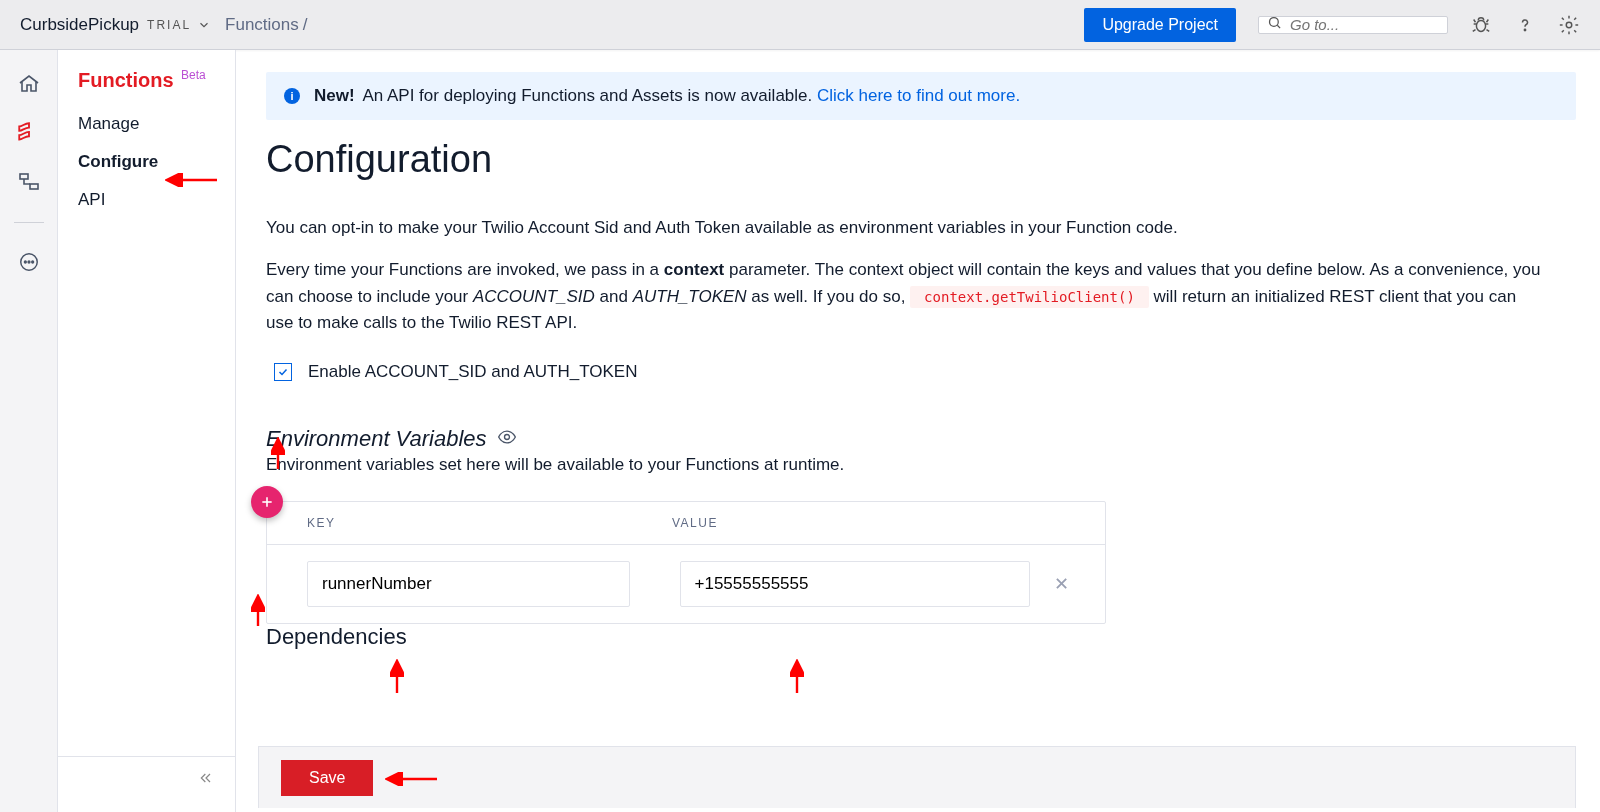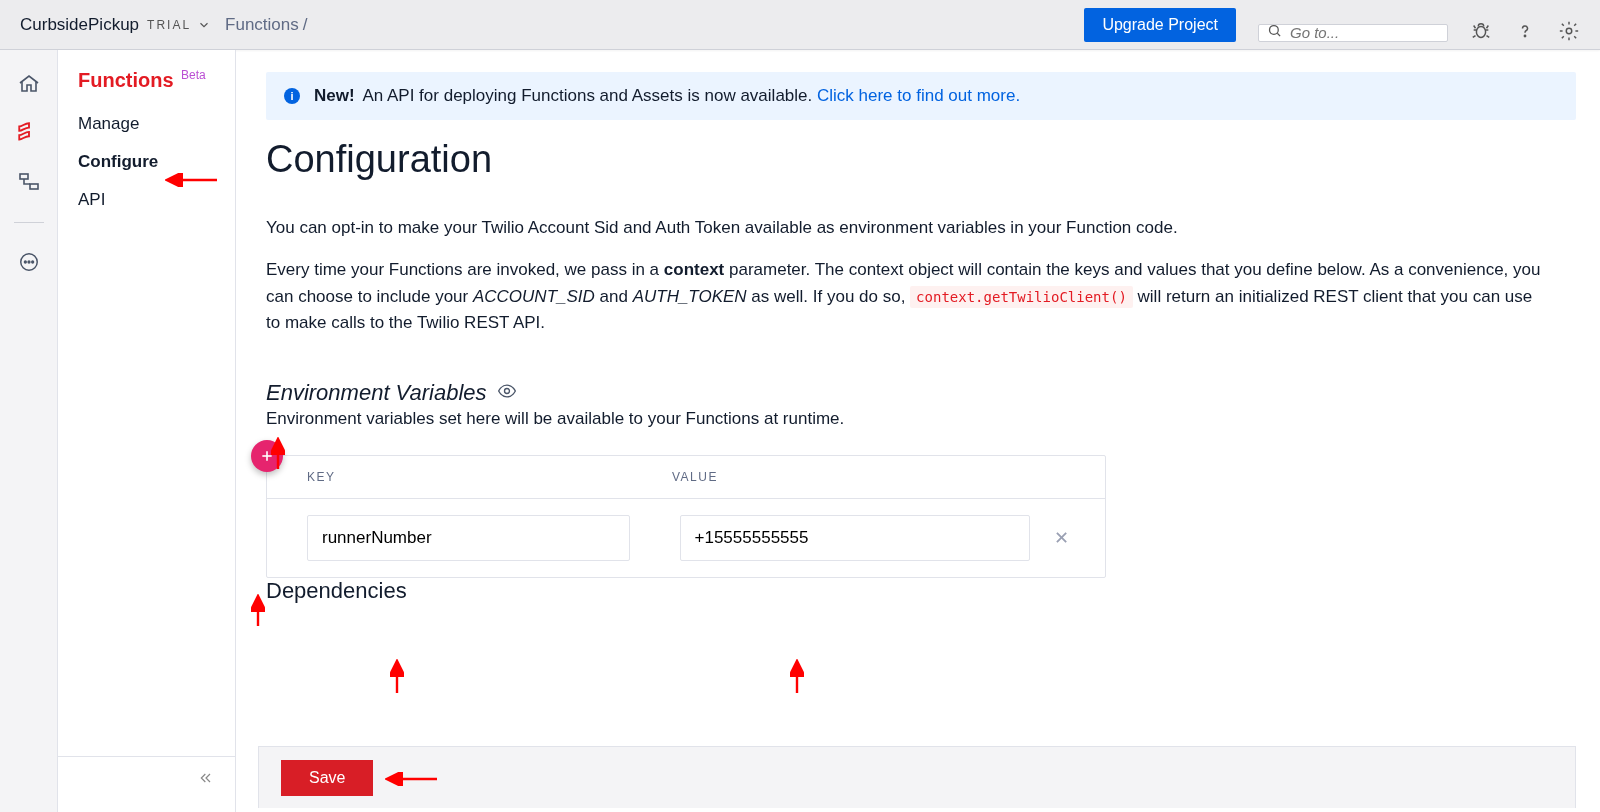--- a/index.html
+++ b/index.html
@@ -23,21 +23,21 @@
 
   
   .topbar{height:50px;background:var(--bg-top);border-bottom:1px solid #cfd1d8;display:flex;align-items:center;padding:0 20px;font-size:17px;box-shadow:0 1px 2px rgba(0,0,0,0.05);}
   .proj-name{font-weight:500;margin-right:8px;}
   .trial{letter-spacing:2px;font-size:12px;color:#555;margin-right:6px;}
   .chev{margin-right:14px;color:#555;}
   .chev svg{display:block;}
   .crumb{color:#606b85;}
   .crumb-sep{margin:0 4px;color:#606b85;}
 
-  .topbar .right{margin-left:auto;display:flex;align-items:flex-end;gap:22px;}
+  .topbar .right{margin-left:auto;display:flex;align-items:center;gap:22px;}
   .upgrade-btn{background:var(--blue-btn);color:#fff;border:none;padding:8px 18px;font-size:16px;border-radius:2px;cursor:pointer;font-weight:500;}
   .search-box{width:190px;height:18px;border:1px solid #cfd1d8;background:#fff;border-radius:2px;display:flex;align-items:center;padding:0 8px;font-style:italic;color:#9aa0b3;gap:6px;}
   .search-box input{border:none;outline:none;font-size:15px;font-style:italic;color:#9aa0b3;width:100%;background:transparent;}
   .topicon{width:22px;height:22px;color:#555;display:flex;align-items:center;justify-content:center;}
   .topicon svg{stroke:#555;}
 
   
   .rail{position:absolute;left:0;top:50px;bottom:0;width:58px;background:var(--bg-sidebar);border-right:1px solid var(--border);display:flex;flex-direction:column;align-items:center;padding-top:22px;gap:24px;}
   .rail .item{width:58px;display:flex;justify-content:center;color:#4a5568;position:relative;}
   .rail .item.active svg{stroke:var(--red);}
@@ -55,21 +55,21 @@
   .main{position:absolute;left:236px;right:0;top:50px;bottom:0;overflow:auto;padding:22px 24px 0 30px;}
   .banner{background:var(--banner-bg);border-radius:2px;padding:14px 18px;display:flex;align-items:center;font-size:17px;margin-bottom:16px;}
   .banner .info-dot{width:16px;height:16px;border-radius:50%;background:var(--blue);color:#fff;font-size:11px;font-weight:700;display:flex;align-items:center;justify-content:center;margin-right:14px;flex-shrink:0;}
   .banner strong{margin-right:4px;}
   .banner a{color:var(--blue);text-decoration:none;}
 
   h1.page-title{font-size:38px;font-weight:400;margin:18px 0 34px 0;}
   h2.sect{font-size:22px;font-weight:400;margin:0 0 18px 0;}
   p.body{font-size:17px;line-height:1.55;margin:0 0 16px 0;max-width:1280px;}
   .ital{font-style:italic;}
-  .code{font-family:Menlo,Consolas,monospace;background:var(--code-bg);color:var(--code-text);font-size:14px;padding:3px 6px;border-radius:2px;}
+  .code{font-family:Menlo,Consolas,monospace;background:var(--code-bg);color:var(--code-text);font-size:14px;padding:3px 14px;border-radius:2px;}
 
   .checkbox-row{display:flex;align-items:center;gap:16px;margin:26px 0 6px 8px;position:relative;}
   .cbox{width:18px;height:18px;border:1px solid var(--blue);background:#fff;display:flex;align-items:center;justify-content:center;cursor:pointer;}
   .cbox svg{display:block;}
   .check-label{font-size:17px;}
 
   .envvars-head{display:flex;align-items:center;gap:10px;margin-top:44px;font-style:italic;}
   .envvars-head h2{margin:0;}
   .eye{color:#4a5568;}
 
@@ -198,20 +198,28 @@
 
   <h1 class="page-title">Configuration</h1>
 
   <p class="body">You can opt-in to make your Twilio Account Sid and Auth Token available as environment variables in your Function code.</p>
   <p class="body">
     <span>Every time your Functions are invoked, we pass in a </span><strong>context</strong><span> parameter. The context object will contain the keys and values that you define below. As a convenience, you can choose to include your </span><span class="ital">ACCOUNT_SID</span><span> and </span><span class="ital">AUTH_TOKEN</span><span> as well. If you do so, </span>
     <span class="code">context.getTwilioClient()</span>
     <span> will return an initialized REST client that you can use to make calls to the Twilio REST API.</span>
   </p>
 
+  <div class="checkbox-row">
+    <span class="cbox">
+      <svg width="12" height="12" viewBox="0 0 24 24" fill="none" stroke="#0263e0" stroke-width="3">
+          <polyline points="5 12 10 17 19 7"></polyline>
+        </svg>
+    </span>
+    <span class="check-label">Enable ACCOUNT_SID and AUTH_TOKEN</span>
+  </div>
 
   <div class="envvars-head">
     <h2 class="sect">Environment Variables</h2>
     <span class="eye">
       <svg width="20" height="20" viewBox="0 0 24 24" fill="none" stroke="#4a5568" stroke-width="1.6">
           <path d="M2 12s3.5-7 10-7 10 7 10 7-3.5 7-10 7S2 12 2 12z"></path>
           <circle cx="12" cy="12" r="3"></circle>
         </svg>
     </span>
   </div>

